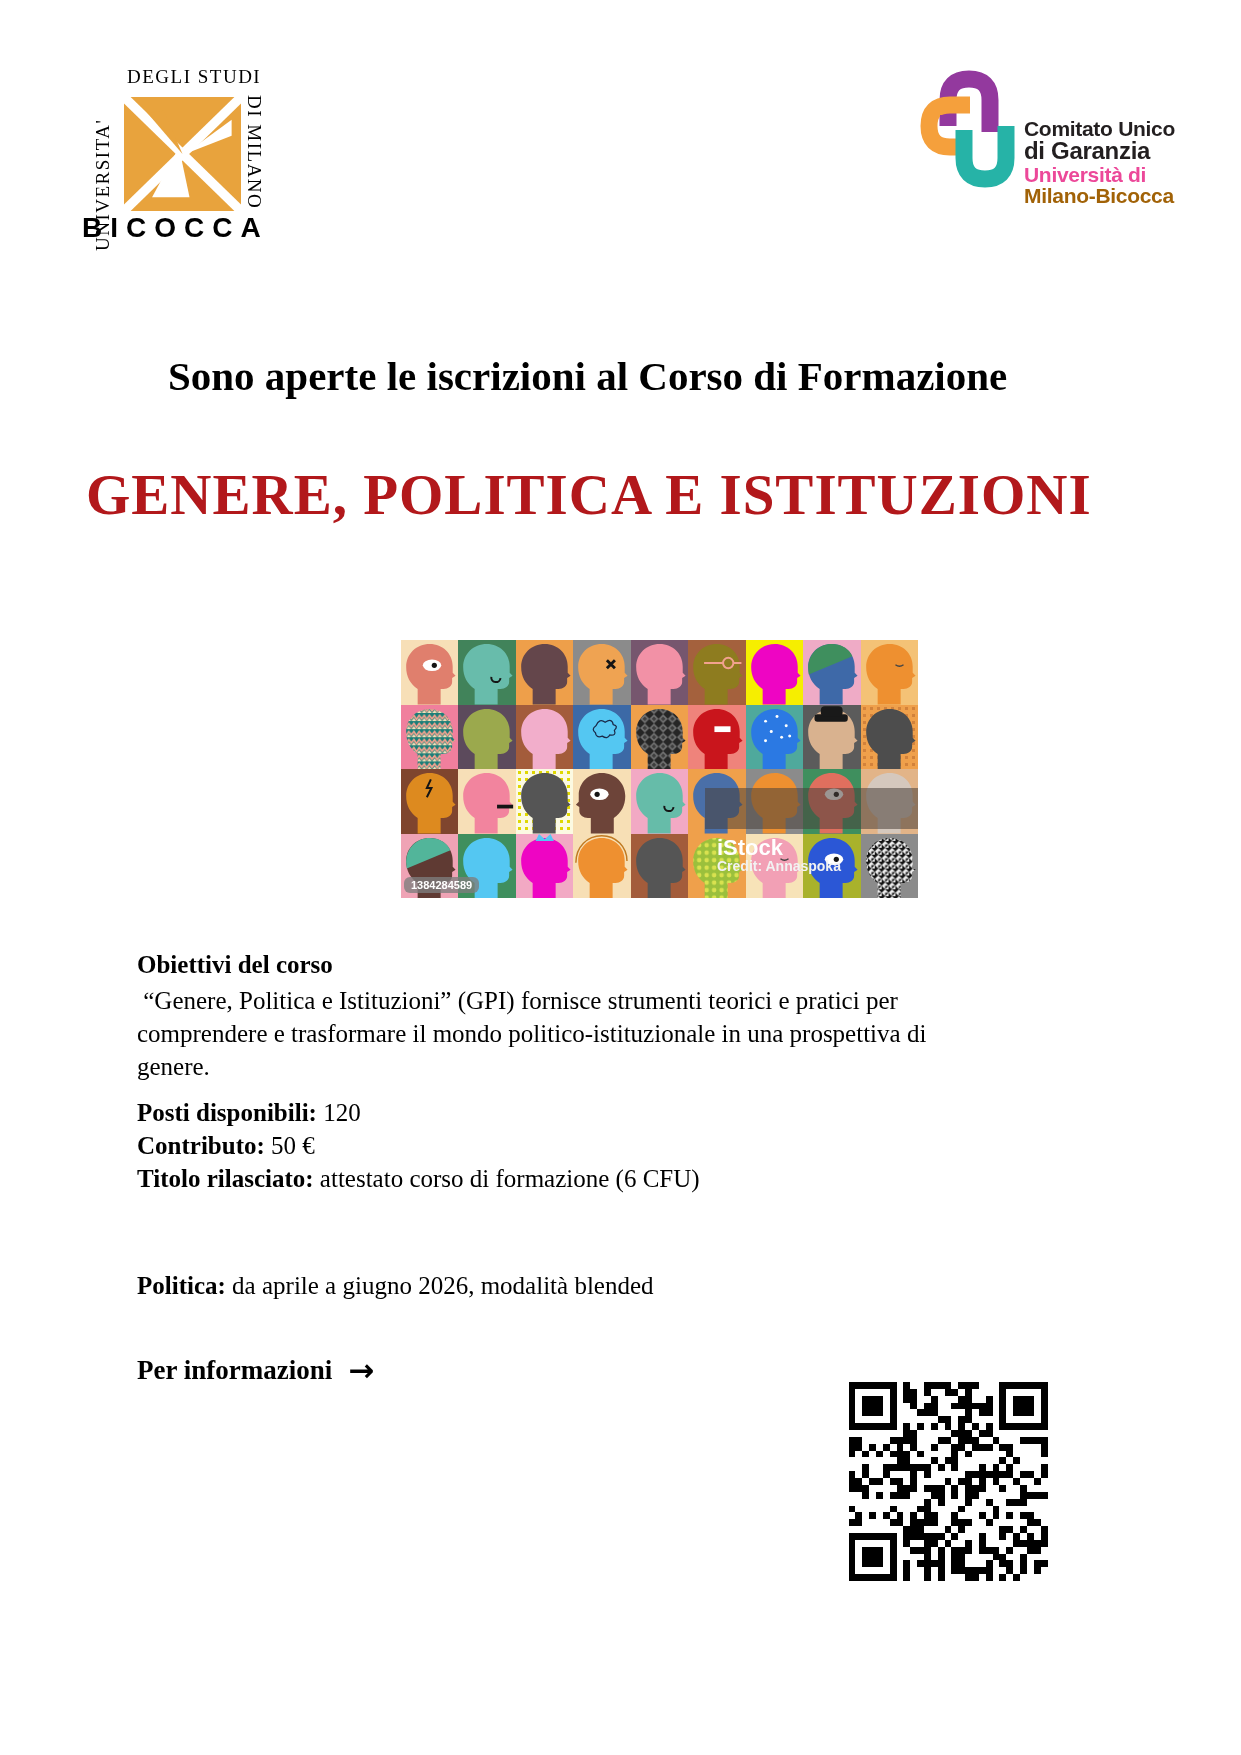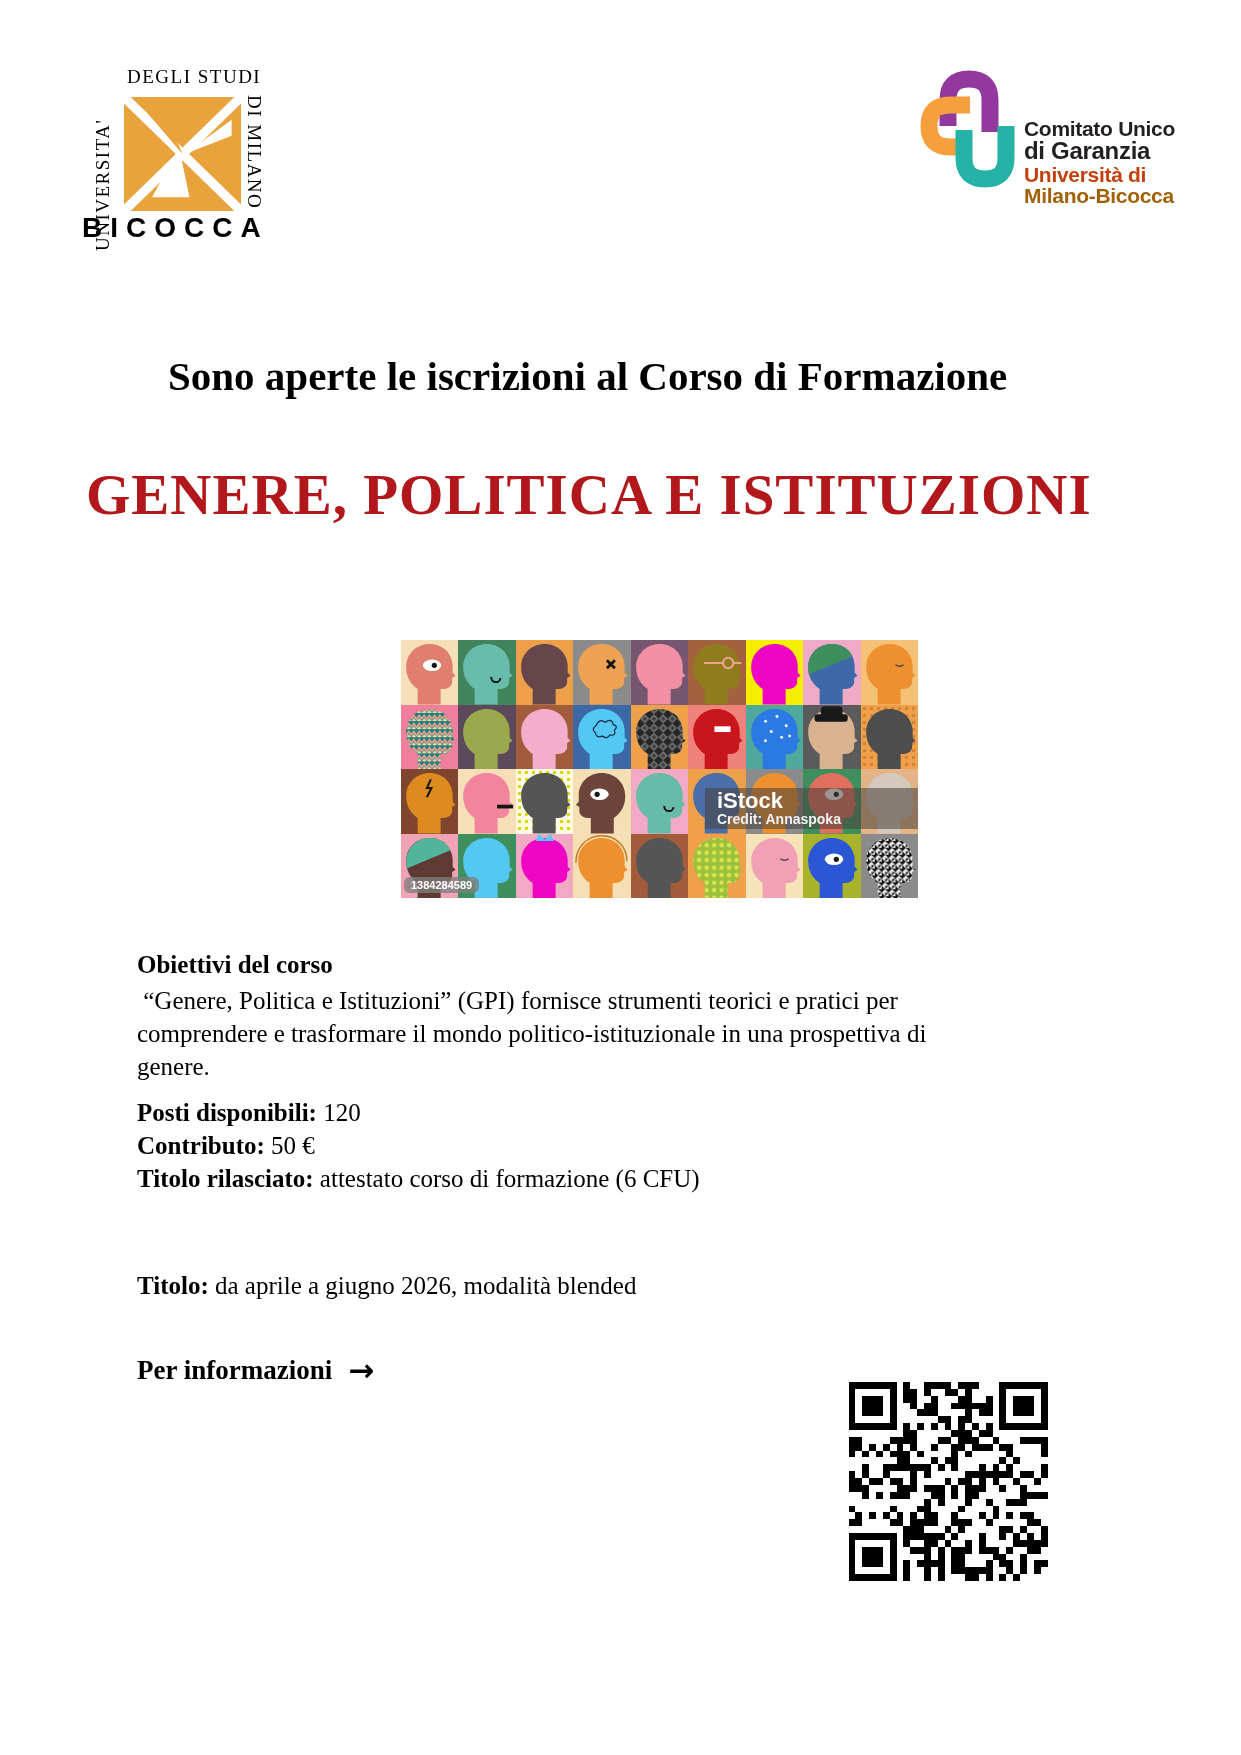--- a/index.html
+++ b/index.html
@@ -33,21 +33,21 @@
 
   
   .hero{left:401px;top:640px;width:517px;height:258px;}
   .heads-grid{position:absolute;inset:0;display:grid;
               grid-template-columns:repeat(9,1fr);grid-template-rows:repeat(4,1fr);}
   .head-cell{overflow:hidden;line-height:0;}
   .head-cell svg{display:block;width:100%;height:100%;}
   .wm{position:absolute;left:304px;top:148px;width:213px;height:41px;
       background:rgba(72,64,58,0.55);color:#fff;font-family:"Liberation Sans",sans-serif;
       padding:2px 0 0 12px;box-sizing:border-box;}
-  .wm-brand{font-size:22px;font-weight:bold;line-height:1;}
+  .wm-brand{font-size:22px;font-weight:bold;line-height:1;margin-top:47px;}
   .wm-credit{font-size:14px;font-weight:bold;line-height:1.1;color:#f2f2f2;}
   .img-id{position:absolute;left:3px;bottom:5px;background:rgba(125,125,125,0.78);
           color:#fff;font-family:"Liberation Sans",sans-serif;font-size:11px;font-weight:bold;
           padding:2px 7px;border-radius:6px;}
 
   
   .obj-heading{left:137px;top:951px;font-size:25px;font-weight:bold;}
   .obj-body{left:137px;top:984px;width:840px;font-size:25px;line-height:33px;white-space:pre-wrap;}
   .details{left:137px;top:1096px;font-size:25px;line-height:33px;}
   .detail-label,.lessons-label,.info-label{font-weight:bold;}
@@ -113,21 +113,21 @@
           <g fill="none" stroke-width="17">
             <path d="M30 60 V34 Q30 13 51 13 Q72 13 72 34 V66" stroke="#93399E"></path>
             <path d="M52 39 H32 Q11 39 11 60 Q11 81 32 81 H46" stroke="#F5A03C"></path>
             <path d="M46 64 V92 Q46 113 67 113 Q88 113 88 92 V60" stroke="#26B3A7"></path>
           </g>
           <rect x="22" y="49" width="16" height="11" fill="#93399E"></rect>
         </svg></div>
     <div class="cug-text">
       <div class="cug-l1" style="color: rgb(35, 31, 32);">Comitato Unico</div>
       <div class="cug-l2" style="color: rgb(35, 31, 32);">di Garanzia</div>
-      <div class="cug-l3" style="color: #c2410c;">Università di</div>
+      <div class="cug-l3" style="color: #ec4899;">Università di</div>
       <div class="cug-l4" style="color: #a16207;">Milano-Bicocca</div>
     </div>
   </div>
 
   <div class="abs intro-title">Sono aperte le iscrizioni al Corso di Formazione</div>
   <div class="abs course-title" style="color: rgb(178, 24, 27);">GENERE, POLITICA E ISTITUZIONI</div>
 
   <div class="abs hero">
     <div class="heads-grid">
         <div class="head-cell" style="background: rgb(247, 223, 183);">
@@ -427,21 +427,21 @@
   <div class="abs obj-heading">Obiettivi del corso</div>
   <div class="abs obj-body"> “Genere, Politica e Istituzioni” (GPI) fornisce strumenti teorici e pratici per comprendere e trasformare il mondo politico-istituzionale in una prospettiva di genere.</div>
 
   <div class="abs details">
     <div><span class="detail-label">Posti disponibili:</span><span class="detail-value"> 120</span></div>
     <div><span class="detail-label">Contributo:</span><span class="detail-value"> 50 €</span></div>
     <div><span class="detail-label">Titolo rilasciato:</span><span class="detail-value"> attestato corso di formazione (6 CFU)</span></div>
   </div>
 
   <div class="abs lessons">
-    <span class="lessons-label">Titolo:</span><span class="lessons-value"> da aprile a giugno 2026, modalità blended</span>
+    <span class="lessons-label">Politica:</span><span class="lessons-value"> da aprile a giugno 2026, modalità blended</span>
   </div>
 
   <div class="abs info">
     <span class="info-label">Per informazioni</span><span class="arrow">→</span>
   </div>
 
   <div class="abs qr"><svg viewBox="0 0 29 29" shape-rendering="crispEdges" fill="#000">
         <rect x="8" y="0" width="1" height="1"></rect>
         <rect x="11" y="0" width="1" height="1"></rect>
         <rect x="12" y="0" width="1" height="1"></rect>

